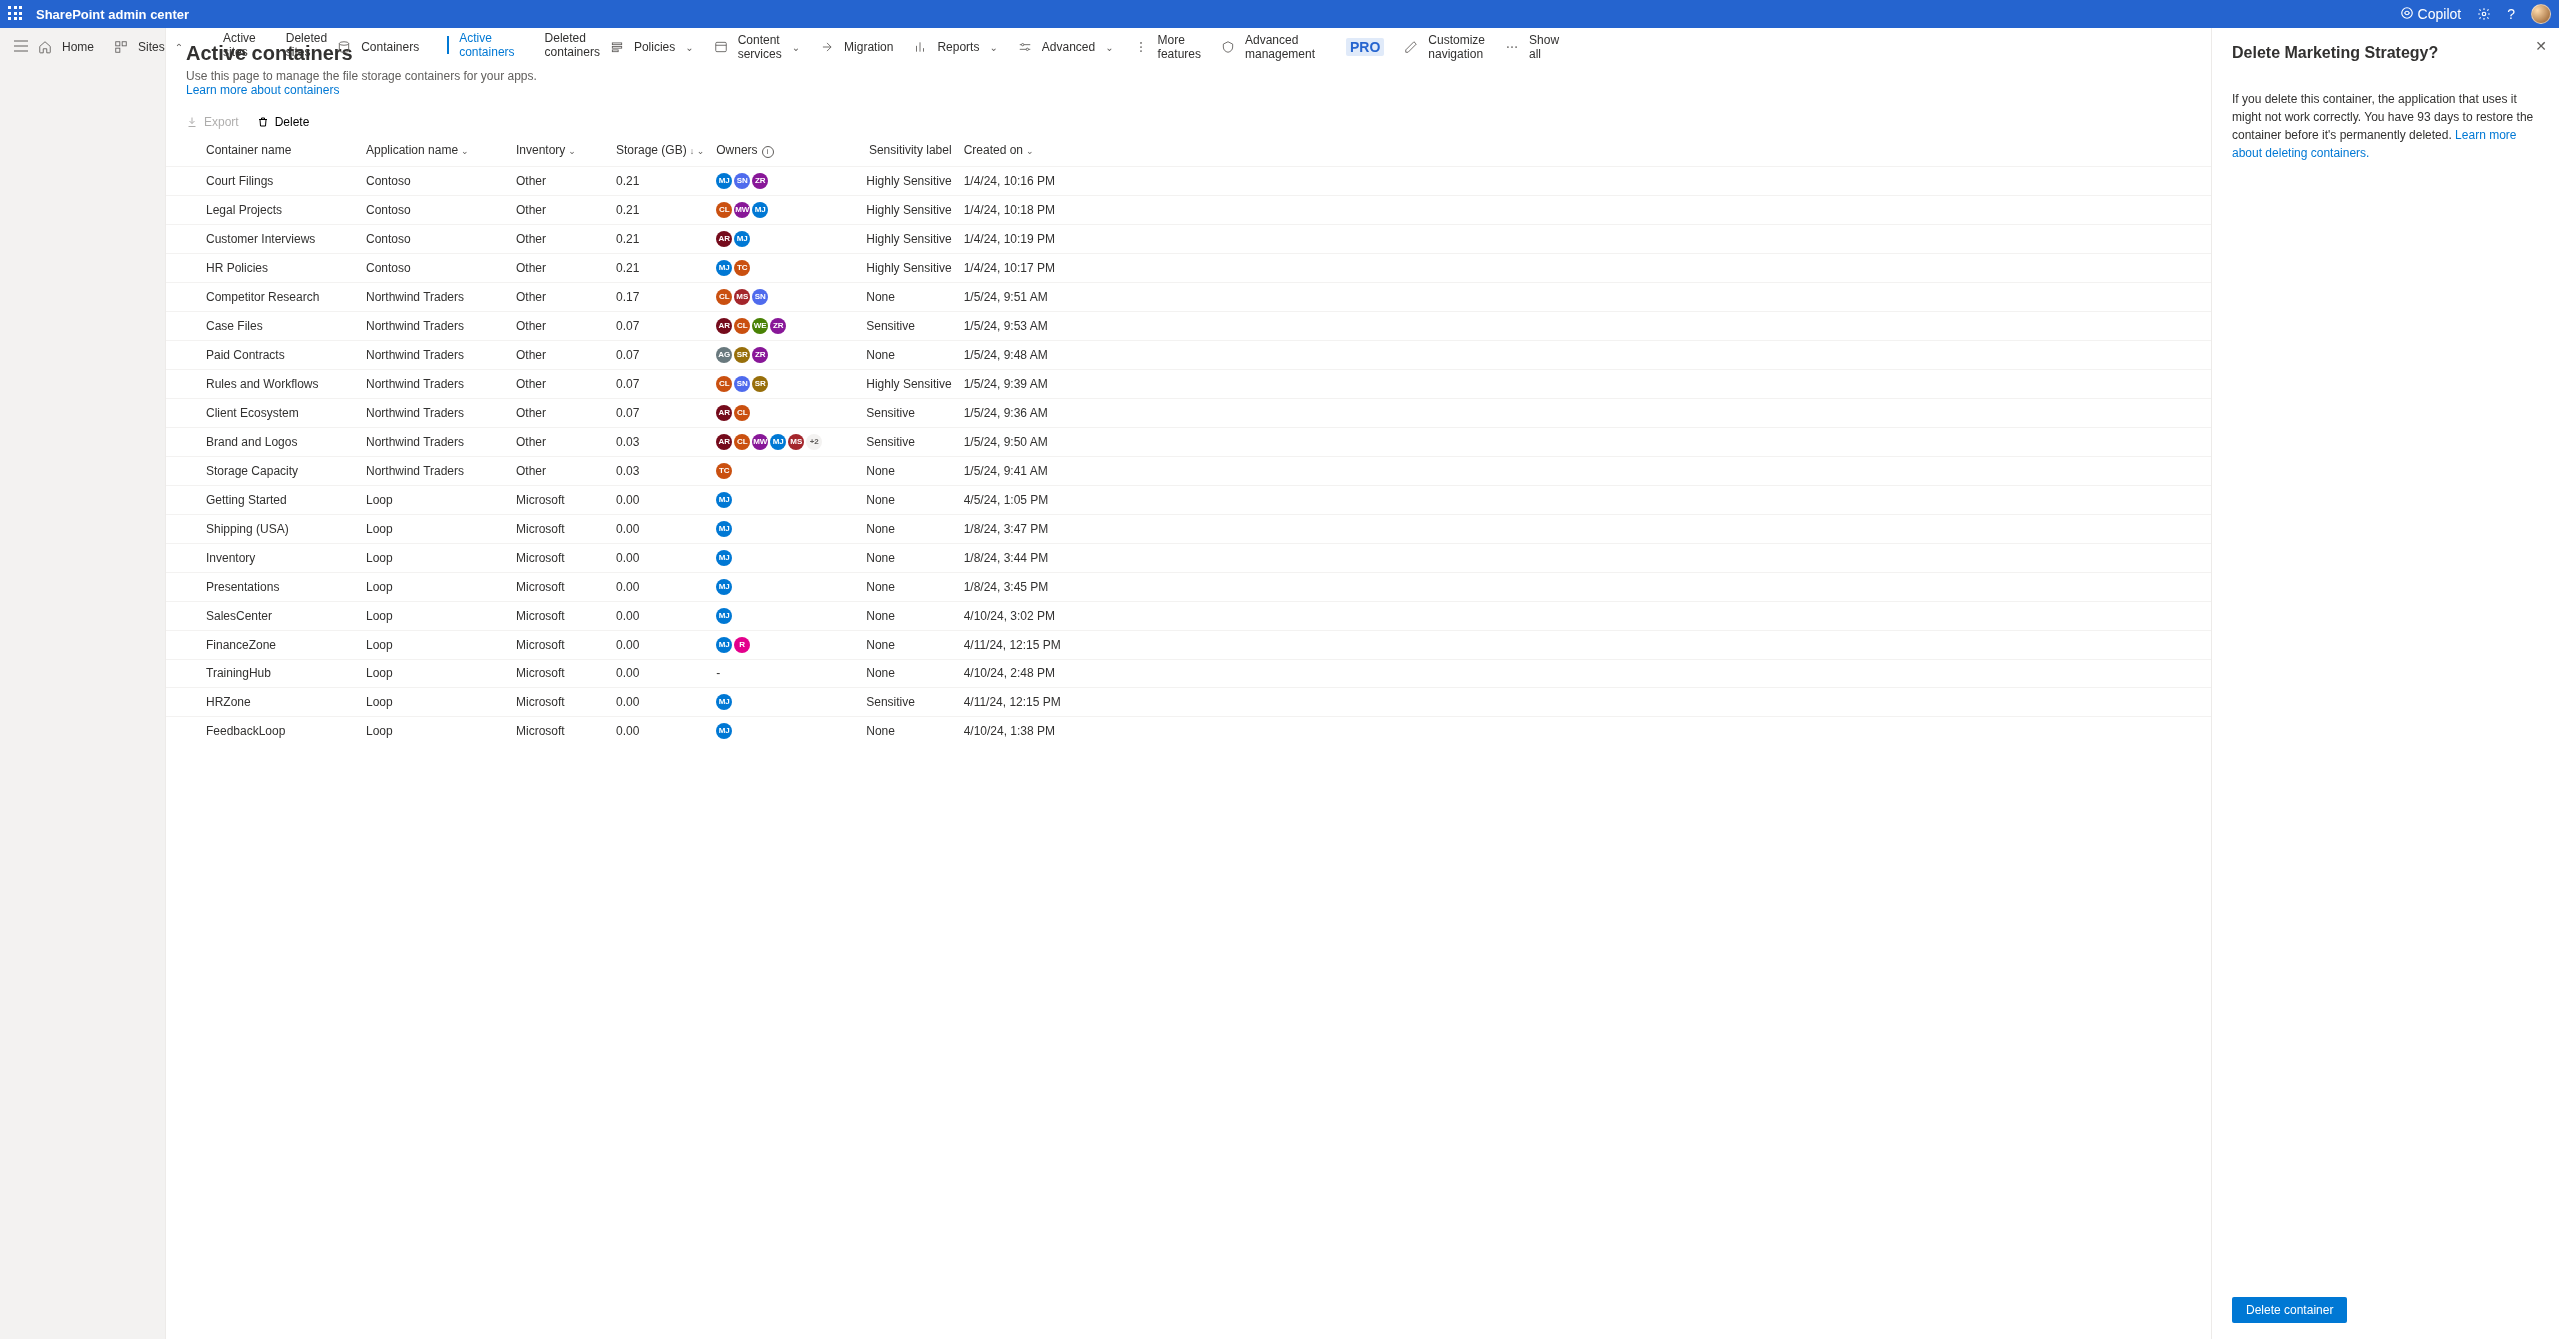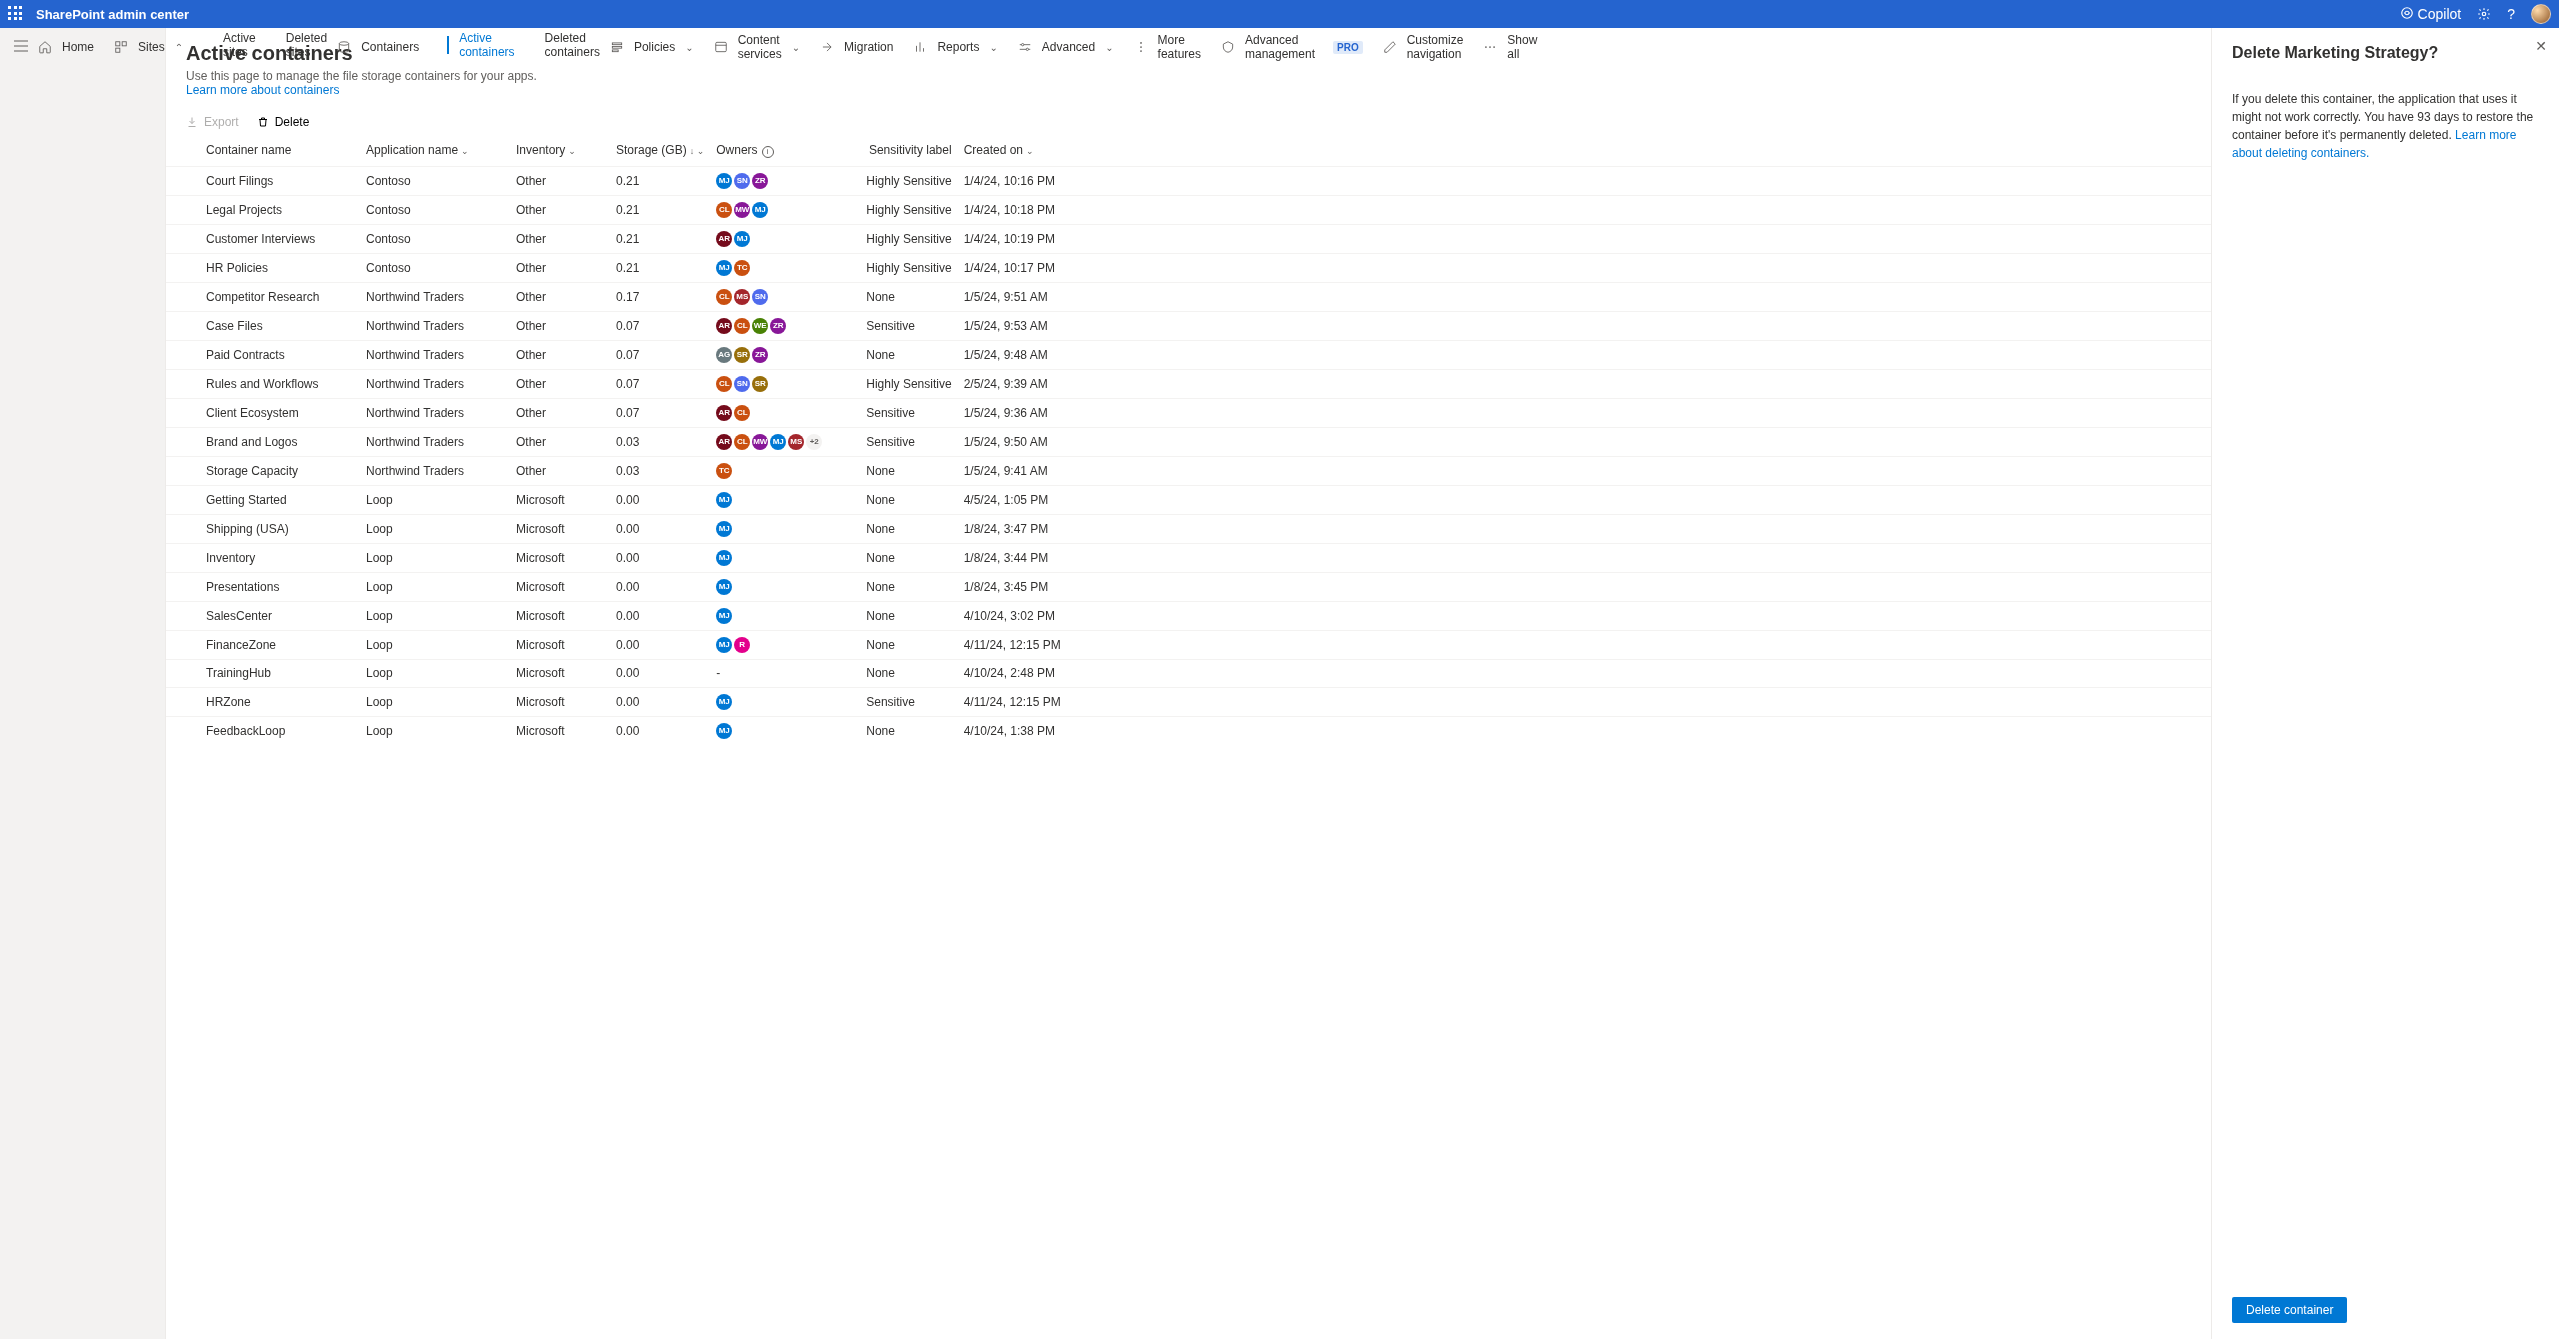--- a/index.html
+++ b/index.html
@@ -18,21 +18,21 @@
 
 .nav-rail { width: 166px; background:#f3f2f1; border-right:1px solid #edebe9; display:flex; flex-direction:row; padding-top:4px; font-size:12px; color:#323130; }
 .nav-toggle { height:28px; display:flex; align-items:center; padding-left:14px; cursor:pointer; }
 .nav-item { height:30px; display:flex; align-items:center; padding:0 10px; cursor:pointer; position:relative; gap:10px; }
 .nav-item .chev { margin-left:auto; font-size:10px; color:#605e5c; }
 .nav-sub { padding-left:30px; height:26px; display:flex; align-items:center; cursor:pointer; font-size:12px; }
 .nav-sub.selected { color:#0078d4; }
 .nav-sub.selected::before { content:""; position:absolute; left:18px; width:2px; height:18px; background:#0078d4; }
 .nav-sub { position:relative; }
 .nav-icon { width:14px; height:14px; display:inline-flex; align-items:center; justify-content:center; color:#605e5c; }
-.pro-badge { font-size:10px; background:#e0eaf9; color:#2564cf; padding:1px 4px; border-radius:2px; margin-left:8px; font-weight:600; }
+.pro-badge { font-size:14px; background:#e0eaf9; color:#2564cf; padding:1px 4px; border-radius:2px; margin-left:21px; font-weight:600; }
 
 .main { flex:1; display:flex; overflow:hidden; background:#fff; }
 .content { flex:1; padding: 14px 0 0 0; overflow-y:auto; }
 .page-header { padding: 0 20px 8px 20px; }
 .page-title { font-size: 20px; font-weight: 600; margin-bottom:4px; }
 .page-desc { font-size:12px; color:#605e5c; }
 .page-desc a, .link { color:#0078d4; text-decoration:none; cursor:pointer; }
 
 .command-bar { display:flex; gap:18px; padding: 10px 20px 6px 20px; font-size:12px; color:#605e5c; border-bottom: none; }
 .cmd-item { display:flex; align-items:center; gap:6px; cursor:pointer; }
@@ -393,21 +393,21 @@
               <td>Other</td>
               <td>0.07</td>
               <td>
                 <div class="avatars">
                   <span class="avatar" style="background: rgb(202, 80, 16);">CL</span>
                   <span class="avatar" style="background: rgb(79, 107, 237);">SN</span>
                   <span class="avatar" style="background: rgb(152, 111, 11);">SR</span>
                 </div>
               </td>
               <td>Highly Sensitive</td>
-              <td>2/5/24, 9:39 AM</td>
+              <td>1/5/24, 9:39 AM</td>
             </tr>
             <tr>
               <td class="checkcol"><span class="radio" style="visibility: hidden;"></span></td>
               <td>Client Ecosystem</td>
               <td>Northwind Traders</td>
               <td>Other</td>
               <td>0.07</td>
               <td>
                 <div class="avatars">
                   <span class="avatar" style="background: rgb(117, 11, 28);">AR</span>

